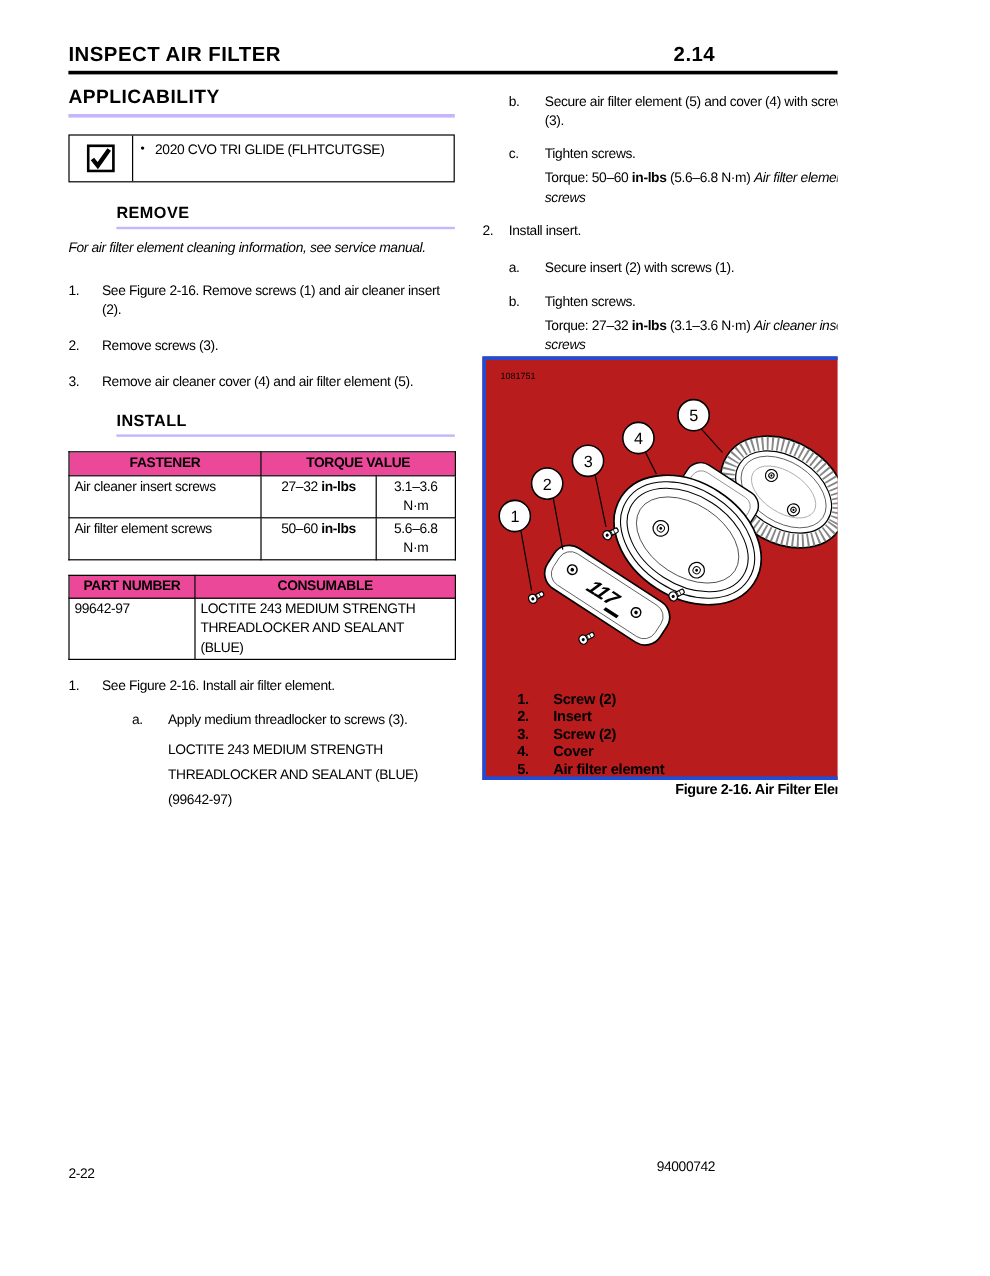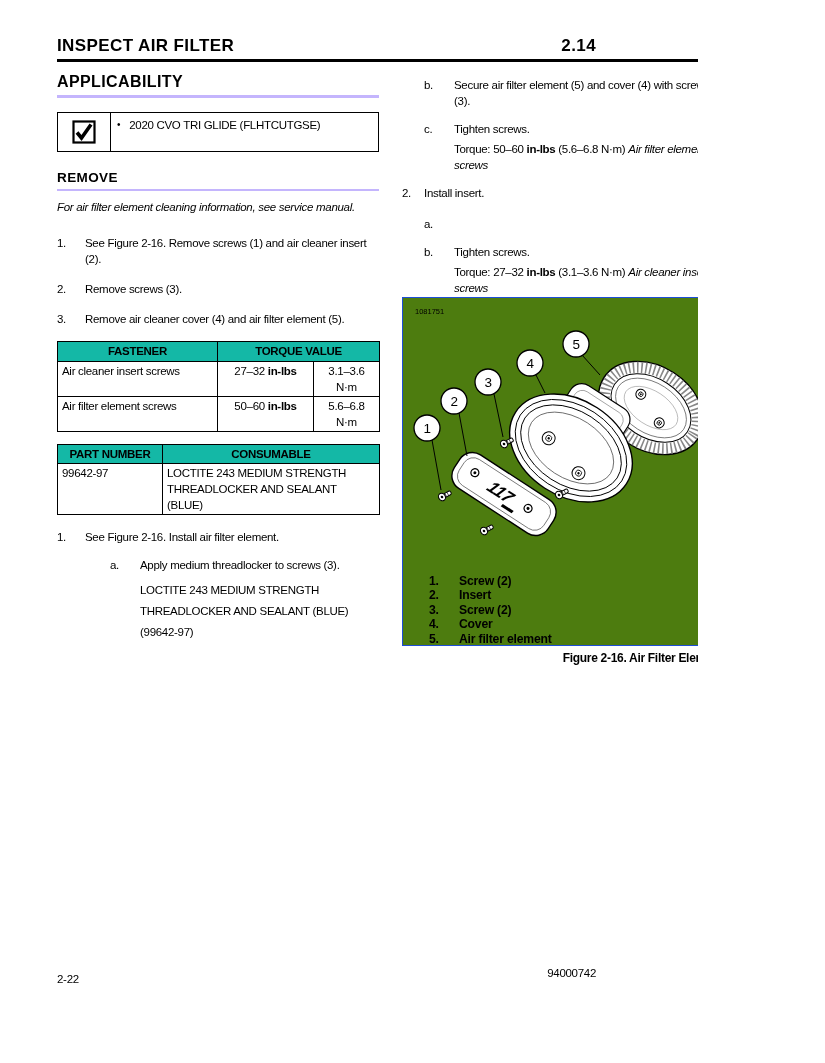--- a/index.html
+++ b/index.html
@@ -14,21 +14,21 @@
   .hdr-sec{position:absolute;right:102px;top:34px;font-size:17px;font-weight:bold;letter-spacing:.4px;}
   .hdr-rule{position:absolute;left:57px;top:59px;width:666px;height:3px;background:#000;}
 
   
   .col-left{position:absolute;left:57px;top:72px;width:322px;}
   .col-right{position:absolute;left:402px;top:77px;width:322px;}
 
   
   .sec-h{font-weight:bold;font-size:16px;letter-spacing:.4px;line-height:19px;
          padding-bottom:4px;border-bottom:3px solid #c4b5fd;margin:0 0 14px 0;}
-  .sec-h.thin{font-size:13.5px;line-height:16px;padding-bottom:3px;border-bottom-width:2px;margin-bottom:8px;}
+  .sec-h.thin{font-size:13.5px;line-height:16px;padding-bottom:3px;border-bottom-width:2px;margin-bottom:8px;margin-left:40px;}
 
   
   .app-box{display:flex;border:1px solid #000;height:38px;margin-bottom:18px;align-items:stretch;}
   .app-check-cell{width:52px;border-right:1px solid #000;display:flex;align-items:center;justify-content:center;flex:none;}
   .app-item{padding:4px 6px;display:flex;gap:9px;align-items:flex-start;}
   .bullet{font-size:10px;line-height:15px;}
 
   
   .note-h{text-align:center;font-style:italic;margin:0 0 2px 0;}
   .note-t{font-style:italic;margin:0 0 20px 0;}
@@ -37,27 +37,27 @@
   .step{display:grid;grid-template-columns:28px 1fr;margin-bottom:14px;}
   .sub{margin-left:53px;display:grid;grid-template-columns:30px 1fr;margin-bottom:12px;}
   .stepR{display:grid;grid-template-columns:22px 1fr;margin-bottom:14px;}
   .subR{margin-left:22px;display:grid;grid-template-columns:30px 1fr;margin-bottom:12px;}
   .subR.tight{margin-bottom:0;}
   .torqueR{margin-left:52px;margin-top:4px;margin-bottom:12px;}
   .detail{margin-left:83px;margin-top:6px;line-height:21px;margin-bottom:0;}
 
   
   table.tbl{border-collapse:collapse;width:322px;margin:0 0 12px 0;table-layout:fixed;}
-  .tbl th{background:#14b8a6;border:1px solid #000;font-weight:bold;text-align:center;
+  .tbl th{background:#ec4899;border:1px solid #000;font-weight:bold;text-align:center;
           padding:1px 3px;font-size:11.5px;}
   .tbl td{border:1px solid #000;padding:1px 4px;vertical-align:top;}
   .c{text-align:center;}
 
   
-  .figure{position:absolute;left:402px;top:297px;width:321px;height:347px;border:1px solid #1d4ed8;background:#4d7c0f;}
+  .figure{position:absolute;left:402px;top:297px;width:321px;height:347px;border:3px solid #1d4ed8;background:#b91c1c;}
   .fig-num{position:absolute;left:12px;top:9px;font-size:7.5px;letter-spacing:0;}
   .fig-svg{position:absolute;left:0;top:0;}
   .legend{position:absolute;left:26px;top:276px;font-weight:bold;font-size:12.2px;letter-spacing:-0.2px;}
   .legend-row{display:grid;grid-template-columns:30px auto;line-height:14.4px;}
   .caption{position:absolute;left:402px;top:650px;width:321px;text-align:right;font-weight:bold;font-size:12px;}
 
   
   .foot-l{position:absolute;left:57px;top:971px;}
   .foot-r{position:absolute;right:102px;top:965px;}
 </style>
@@ -98,20 +98,21 @@
     </div>
     <div class="step">
       <span>2.</span>
       <span>Remove screws (3).</span>
     </div>
     <div class="step">
       <span>3.</span>
       <span>Remove air cleaner cover (4) and air filter element (5).</span>
     </div>
 
+    <div class="sec-h thin" style="margin-top:16px;margin-bottom:12px">INSTALL</div>
 
     <table class="tbl">
       <colgroup>
           <col style="width:160px">
           <col style="width:96px">
           <col style="width:66px">
         </colgroup>
       <tbody>
           <tr>
         <th>FASTENER</th>
@@ -172,20 +173,21 @@
     </div>
     <div class="torqueR"><span>Torque: 50–60</span> <b>in-lbs</b> <span>(5.6–6.8 N·m)</span> <i class="pre">Air filter element
 screws</i></div>
 
     <div class="stepR">
       <span>2.</span>
       <span>Install insert.</span>
     </div>
     <div class="subR">
       <span>a.</span>
+      <span>Secure insert (2) with screws (1).</span>
     </div>
     <div class="subR tight">
       <span>b.</span>
       <span>Tighten screws.</span>
     </div>
     <div class="torqueR"><span>Torque: 27–32</span> <b>in-lbs</b> <span>(3.1–3.6 N·m)</span> <i class="pre">Air cleaner insert
 screws</i></div>
   </div>
 
   <div class="figure">

